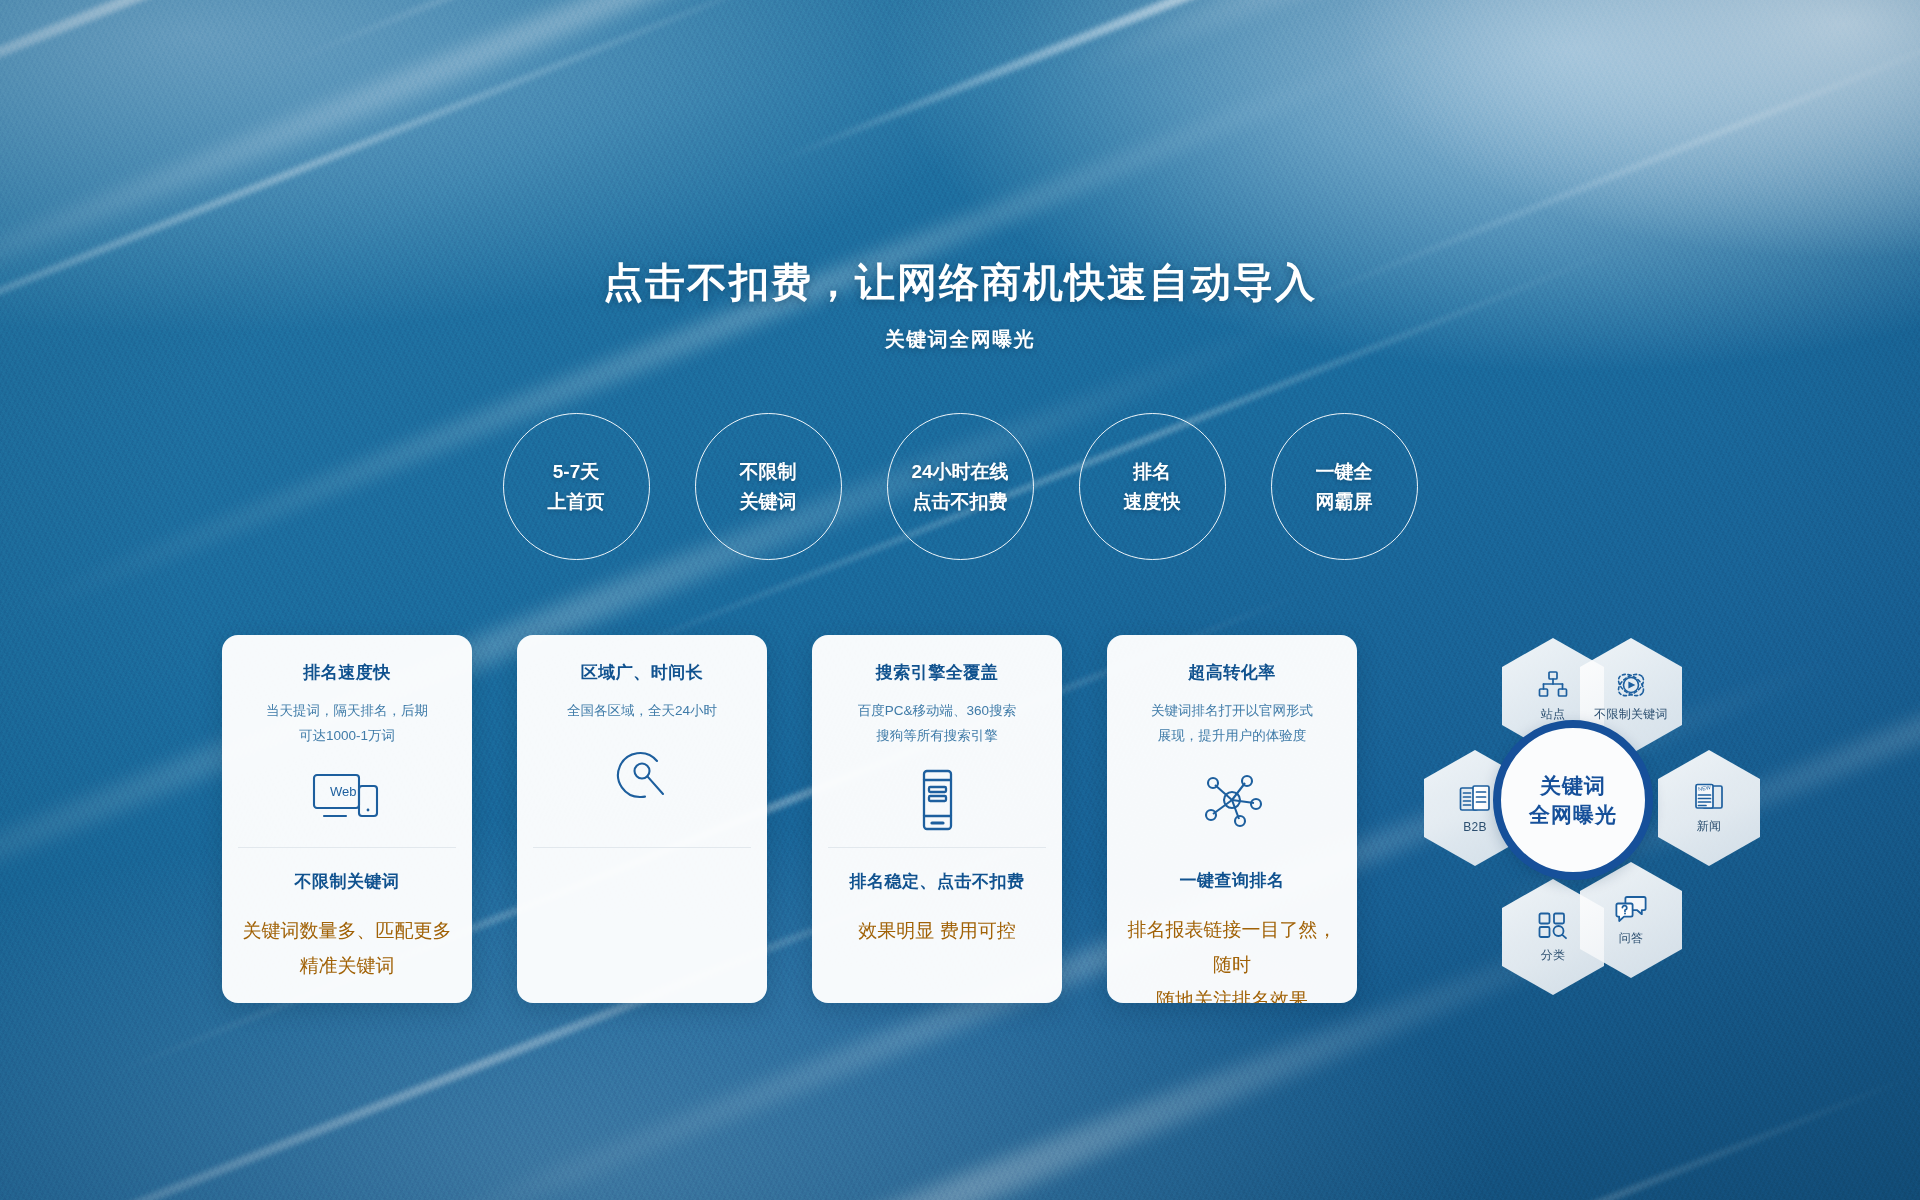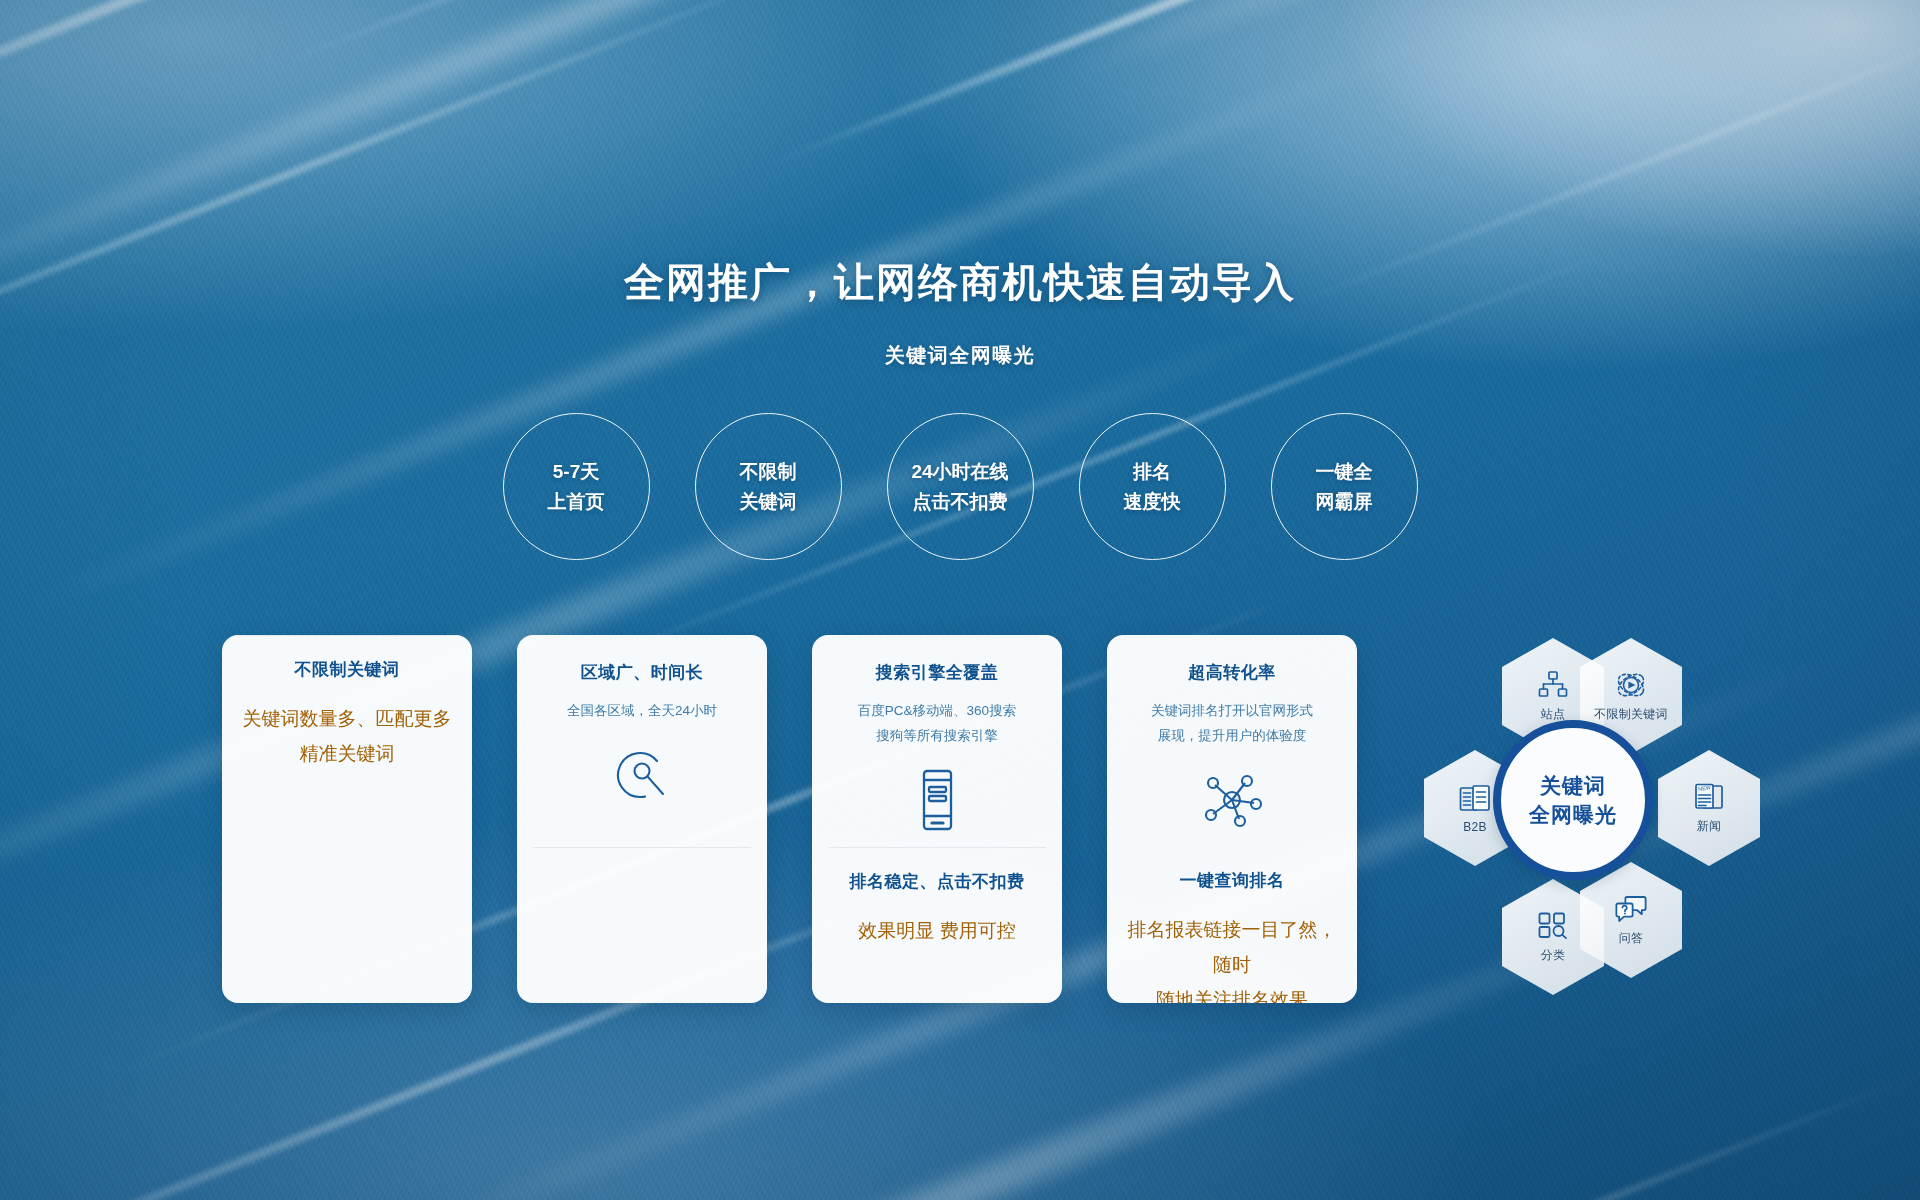--- a/index.html
+++ b/index.html
@@ -45,21 +45,21 @@
   
   .stage { position:relative; z-index:2; width:1920px; height:1200px; }
 
   
   .header { position:absolute; left:0; right:0; top:255px; text-align:center; }
   .title {
     font-size:40px; font-weight:bold; color:#ffffff; letter-spacing:2px;
     text-shadow:0 2px 8px rgba(6,45,76,.45);
   }
   .subtitle {
-    margin-top:32px; font-size:20px; font-weight:bold; color:#ffffff; letter-spacing:1.5px;
+    margin-top:16px; font-size:20px; font-weight:bold; color:#ffffff; letter-spacing:1.5px;
     text-shadow:0 2px 6px rgba(6,45,76,.4);
   }
 
   
   .circles {
     position:absolute; top:413px; left:0; right:0;
     display:flex; justify-content:center; align-items:center; gap:45px;
   }
   .circle {
     width:147px; height:147px; border-radius:50%;
@@ -156,21 +156,21 @@
     <i style="left:62%;  top:18%;  width:40%; height:6px; opacity:.35;"></i>
     <i class="soft" style="left:70%; top:58%; width:44%; height:24px; opacity:.25;"></i>
   </div>
   <div class="grain"></div>
   <div class="vign"></div>
 </div>
 
 <div class="stage">
 
   <div class="header">
-    <div class="title">全网推广，让网络商机快速自动导入</div>
+    <div class="title">点击不扣费，让网络商机快速自动导入</div>
     <div class="subtitle">关键词全网曝光</div>
   </div>
 
   <div class="circles">
     <div class="circle">
       <span>5-7天</span>
       <span>上首页</span>
     </div>
     <div class="circle">
       <span>不限制</span>
@@ -186,20 +186,36 @@
     </div>
     <div class="circle">
       <span>一键全</span>
       <span>网霸屏</span>
     </div>
   </div>
 
   <div class="cards">
 
     <div class="card">
+      <div class="card-top">
+        <div class="card-h">排名速度快</div>
+        <div class="card-p">
+          <div>当天提词，隔天排名，后期</div>
+          <div>可达1000-1万词</div>
+        </div>
+        <div class="card-icon">
+          <svg width="74" height="56" viewBox="0 0 74 56" fill="none" stroke="#1d5f9e" stroke-width="2.1" stroke-linecap="round" stroke-linejoin="round">
+            <path d="M4 6a3 3 0 0 1 3-3h39a3 3 0 0 1 3 3v27a3 3 0 0 1-3 3H7a3 3 0 0 1-3-3z"></path>
+            <line x1="14" y1="44" x2="36" y2="44"></line>
+            <rect x="49" y="14" width="18" height="30" rx="3"></rect>
+            <circle cx="58" cy="38" r="1.4" fill="#1d5f9e" stroke="none"></circle>
+            <text x="20" y="24" font-family="Liberation Sans, sans-serif" font-size="13" fill="#1d5f9e" stroke="none">Web</text>
+          </svg>
+        </div>
+      </div>
       <div class="card-sep"></div>
       <div class="card-bot">
         <div class="card-bh">不限制关键词</div>
         <div class="card-bp">
           <div>关键词数量多、匹配更多</div>
           <div>精准关键词</div>
         </div>
       </div>
     </div>
 

